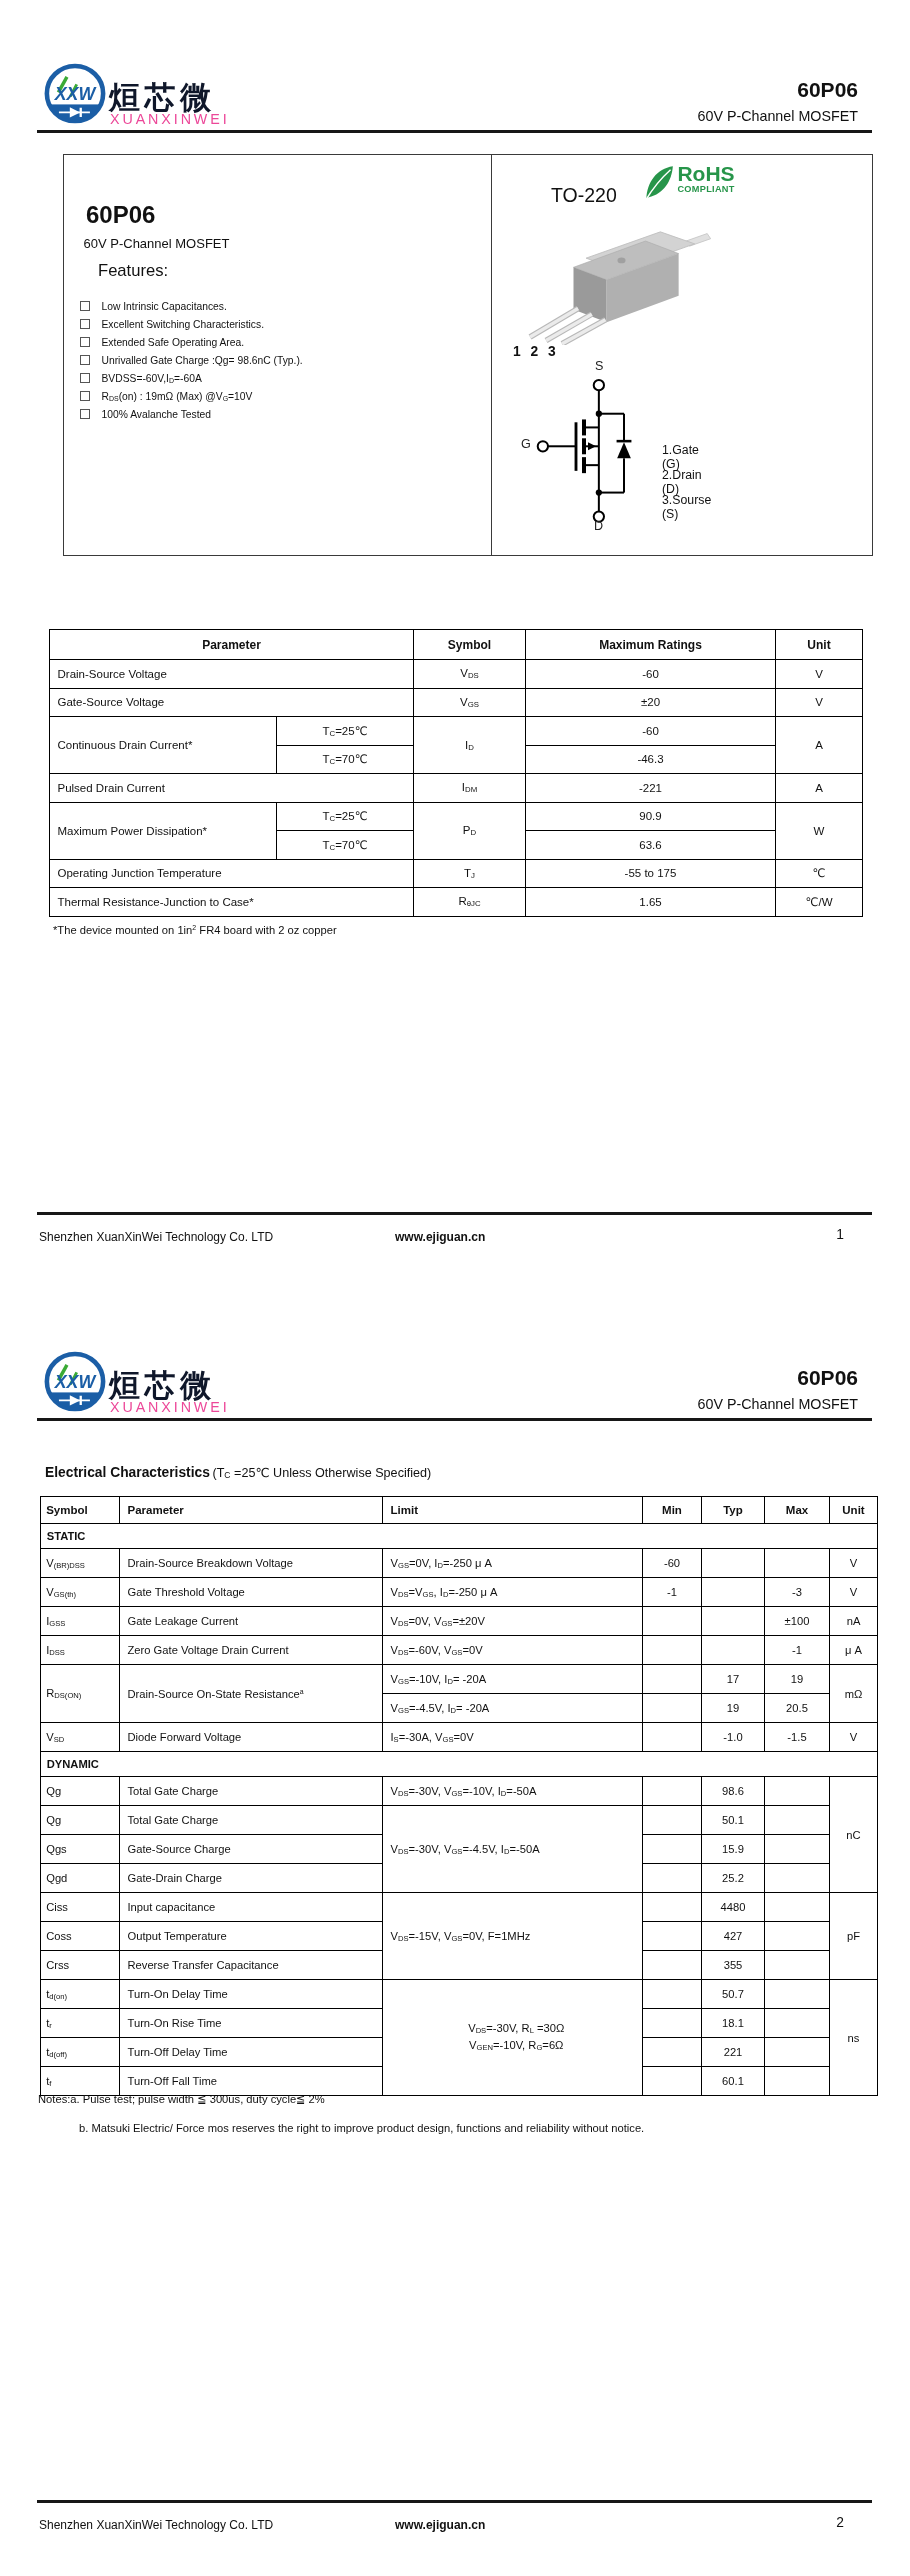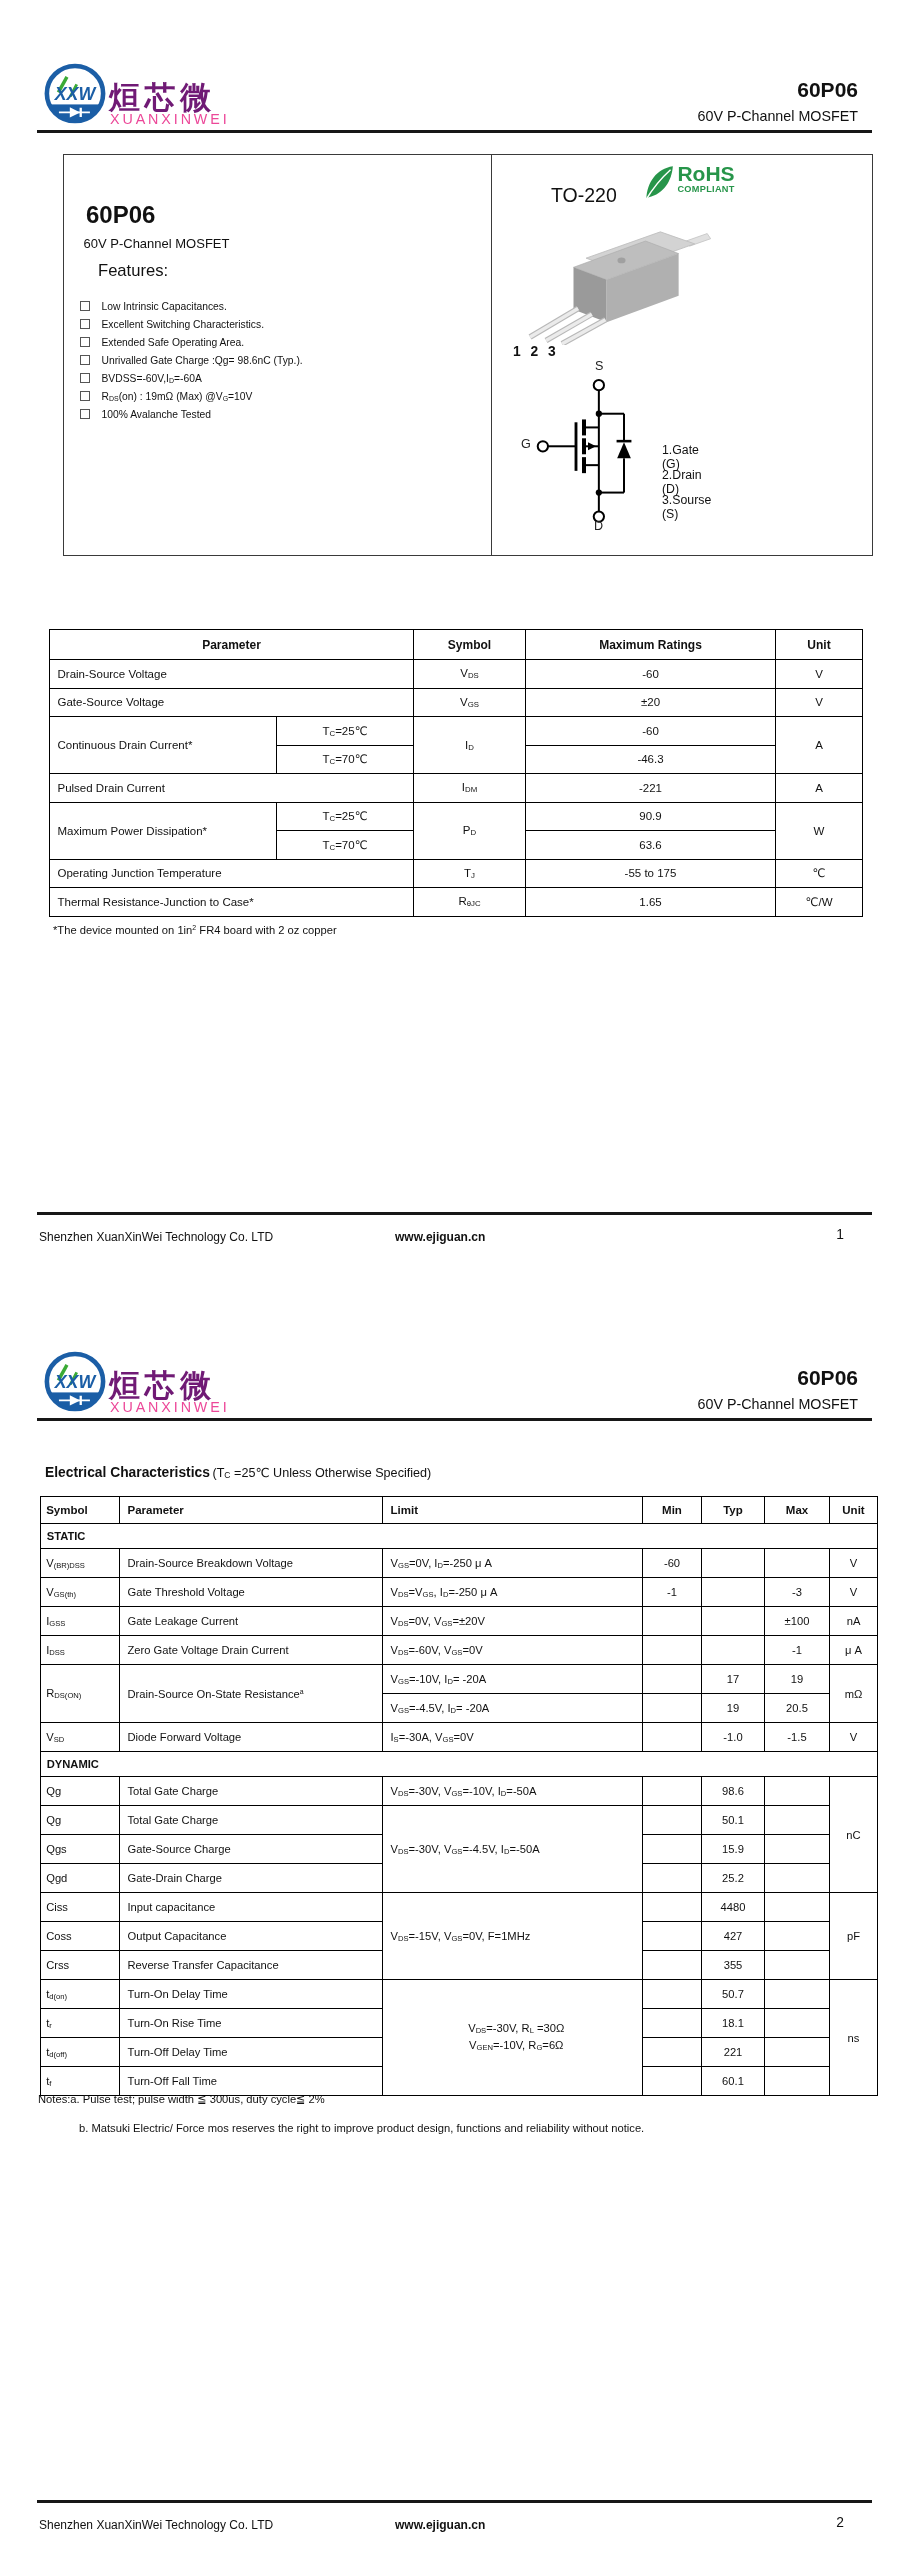--- a/index.html
+++ b/index.html
@@ -3,21 +3,21 @@
 <meta charset="utf-8">
 <title>60P06 Datasheet</title>
 <style>
   html,body{margin:0;padding:0;background:#ffffff;}
   body{font-family:"Liberation Sans","DejaVu Sans",sans-serif;color:#111;}
   .canvas{position:relative;width:910px;height:2576px;background:#fff;overflow:hidden;}
   .abs{position:absolute;}
   sub{font-size:0.68em;vertical-align:-0.12em;}
   sup{font-size:0.62em;vertical-align:0.55em;}
   .hrule{background:#171717;height:3.4px;}
-  .brand-cn{font-size:31px;font-weight:800;letter-spacing:4.6px;color:#701a75;}
+  .brand-cn{font-size:31px;font-weight:800;letter-spacing:4.6px;color:#0f172a;}
   .brand-en{font-size:14.3px;letter-spacing:2.9px;font-weight:400;color:#ec4899;}
   .pn{font-size:21px;font-weight:800;text-align:right;}
   .pn-sub{font-size:14.3px;text-align:right;}
   .intro-box{border:1.1px solid #3a3a3a;background:#fff;}
   .vdiv{background:#3a3a3a;width:1.1px;}
   .box-title{font-size:24px;font-weight:700;}
   .box-sub{font-size:13px;}
   .feat-title{font-size:16.6px;}
   .feat-row{display:flex;align-items:center;height:18px;}
   .cb{width:7.5px;height:7.5px;border:1.1px solid #555;margin-right:12px;flex:0 0 auto;}
@@ -421,21 +421,21 @@
       <td class="lp8">Ciss</td>
       <td class="l">Input capacitance</td>
       <td rowspan="3" class="l">V<sub>DS</sub>=-15V, V<sub>GS</sub>=0V, F=1MHz</td>
       <td class="c"></td>
       <td class="c">4480</td>
       <td class="c"></td>
       <td rowspan="3" class="c">pF</td>
     </tr>
     <tr>
       <td class="lp8">Coss</td>
-      <td class="l">Output Capacitance</td>
+      <td class="l">Output Temperature</td>
       <td class="c"></td>
       <td class="c">427</td>
       <td class="c"></td>
     </tr>
     <tr>
       <td class="lp8">Crss</td>
       <td class="l">Reverse Transfer Capacitance</td>
       <td class="c"></td>
       <td class="c">355</td>
       <td class="c"></td>

